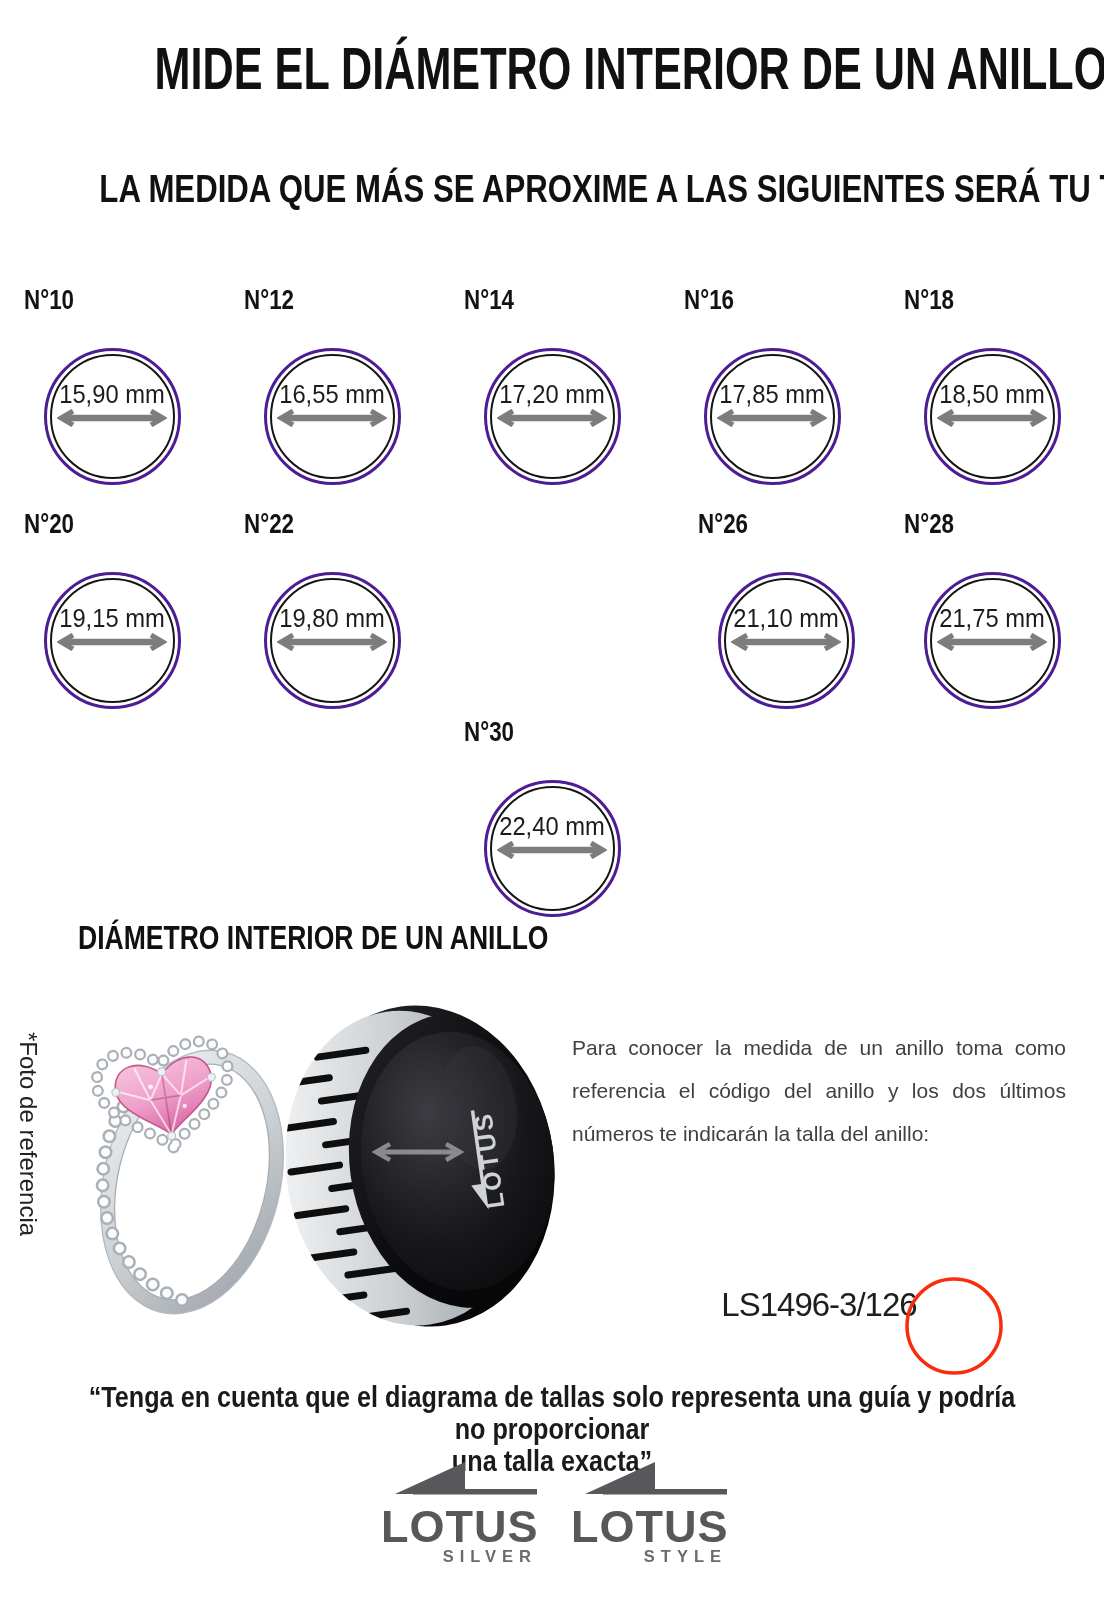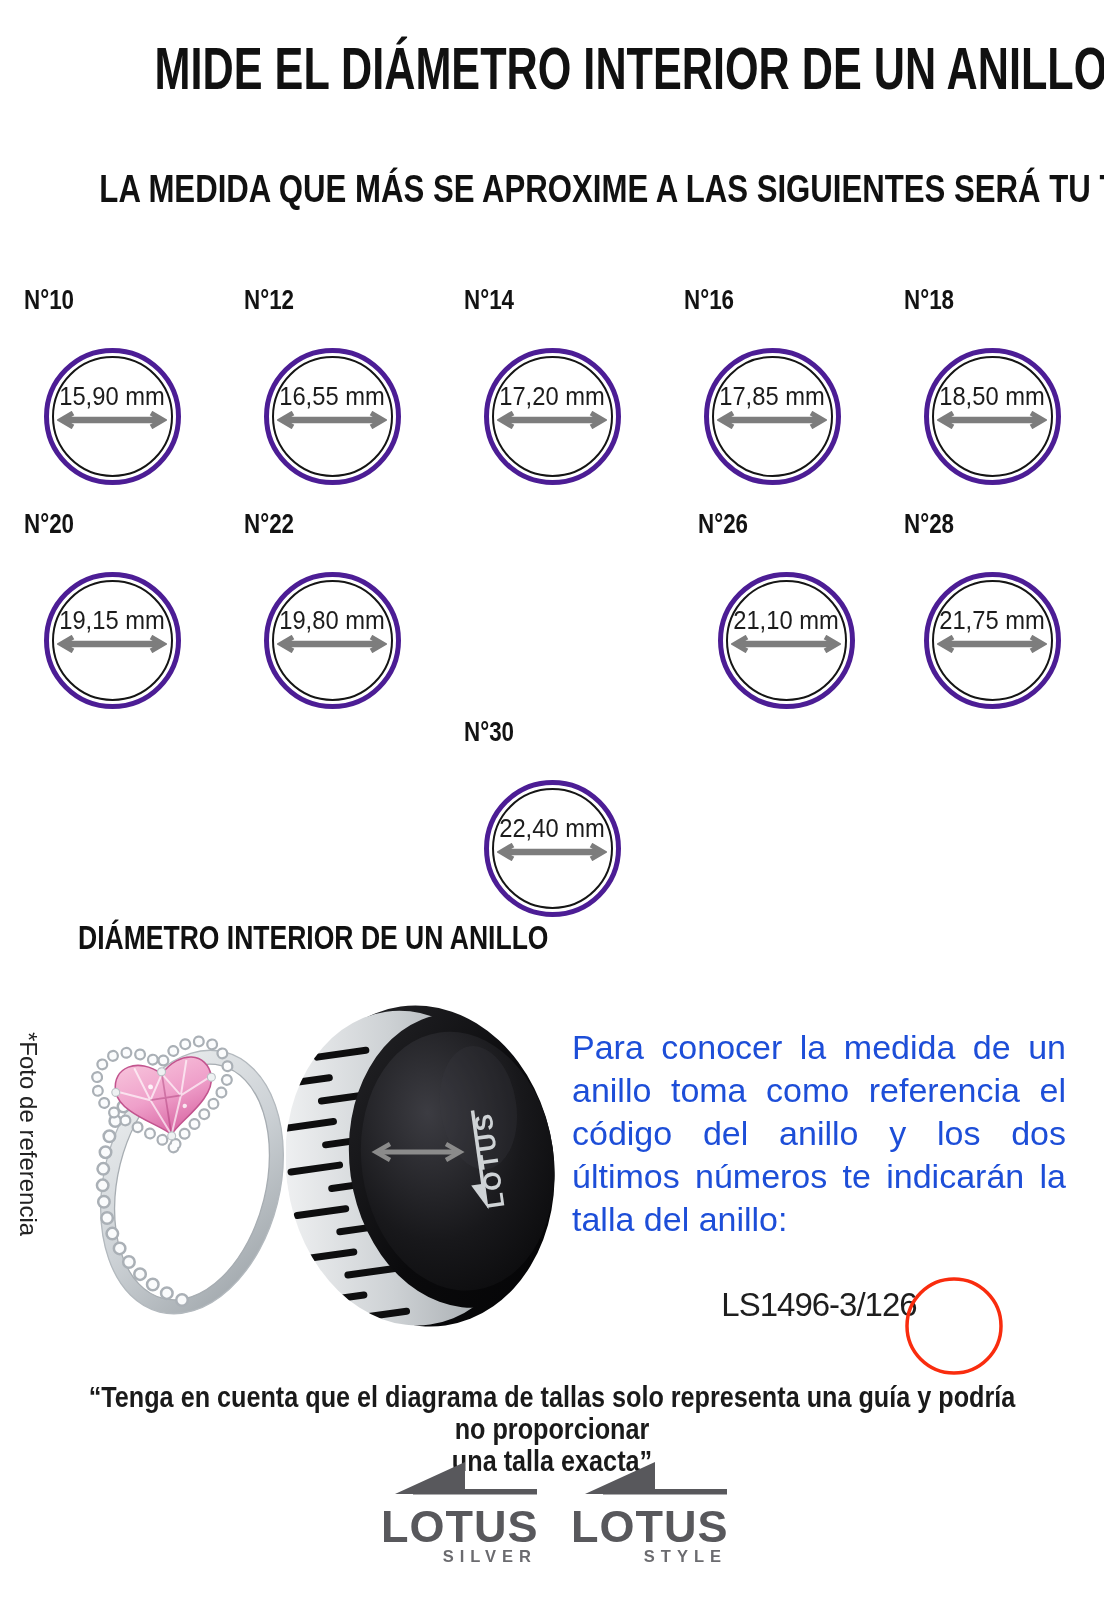--- a/index.html
+++ b/index.html
@@ -7,33 +7,33 @@
         font-family:"Liberation Sans",sans-serif;color:#161616;}
   #main-title{position:absolute;top:34px;left:0;width:100%;text-align:center;
         font-size:60px;font-weight:bold;letter-spacing:0px;transform:scaleX(0.72);
         transform-origin:center;white-space:nowrap;color:#111;}
   #subtitle{position:absolute;top:168px;left:0;width:100%;text-align:center;
         font-size:38px;font-weight:bold;transform:scaleX(0.82);transform-origin:center;
         white-space:nowrap;color:#111;}
   .size-cell{position:absolute;width:220px;}
   .size-label{font-size:28px;font-weight:bold;transform:scaleX(0.8);
         transform-origin:center;color:#131313;}
-  .ring-circle{width:137px;height:137px;margin:32px auto 0;border:5px solid #4c1d95;
+  .ring-circle{width:137px;height:137px;margin:32px auto 0;border:3px solid #4c1d95;
         border-radius:50%;box-sizing:border-box;padding:3px;background:#fff;}
   .ring-inner{width:100%;height:100%;border:2px solid #151515;border-radius:50%;
         box-sizing:border-box;position:relative;}
   .mm-text{position:absolute;top:24px;left:50%;transform:translateX(-50%) scaleX(0.95);
         font-size:25px;color:#1c1c1c;white-space:nowrap;}
   .dia-arrow{position:absolute;top:53px;left:50%;transform:translateX(-50%);}
   #section-heading{position:absolute;left:78px;top:918px;font-size:34px;font-weight:bold;
         transform:scaleX(0.78);transform-origin:left center;white-space:nowrap;color:#111;}
   #photo-note{position:absolute;left:14px;top:1032px;height:220px;
         writing-mode:vertical-rl;font-size:24px;color:#222;}
-  #info-paragraph{position:absolute;left:572px;top:1026px;width:494px;font-size:34px;
-        line-height:43px;text-align:justify;color:#1d4ed8;}
+  #info-paragraph{position:absolute;left:572px;top:1026px;width:494px;font-size:21px;
+        line-height:43px;text-align:justify;color:#404040;}
   #ring-code{position:absolute;left:572px;top:1286px;width:494px;text-align:center;
         font-size:33px;color:#1e1e1e;letter-spacing:-1px;}
   #code-highlight{position:absolute;left:903px;top:1275px;}
   #disclaimer{position:absolute;left:0;top:1381px;width:100%;text-align:center;
         font-size:30px;font-weight:bold;line-height:32px;transform:scaleX(0.84);
         transform-origin:center;color:#1a1a1a;}
   #logos{position:absolute;left:50%;top:1458px;transform:translateX(-50%);
         display:flex;gap:22px;}
   .ring-photo{position:absolute;}
 </style>

